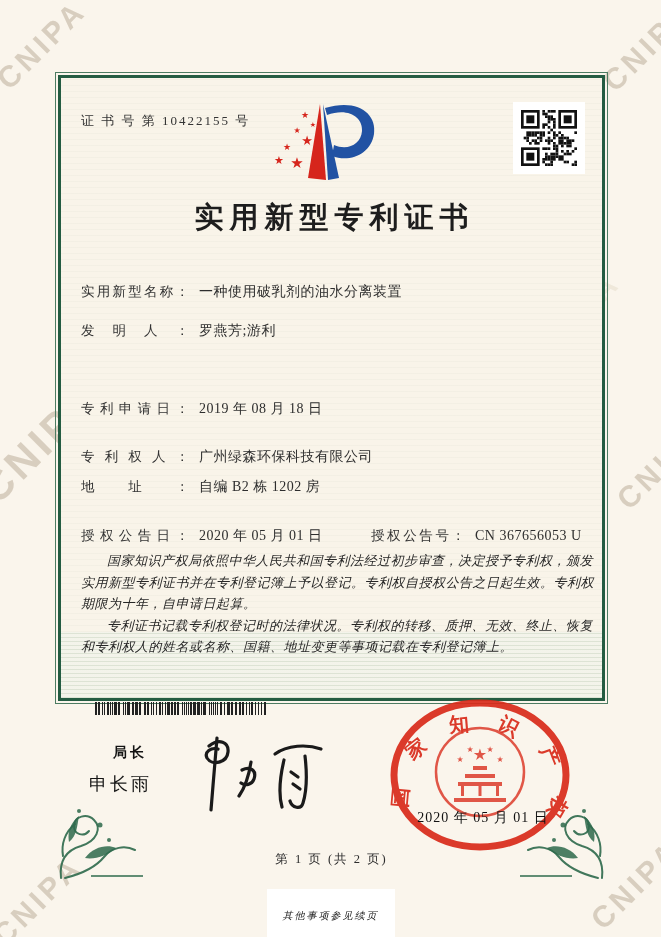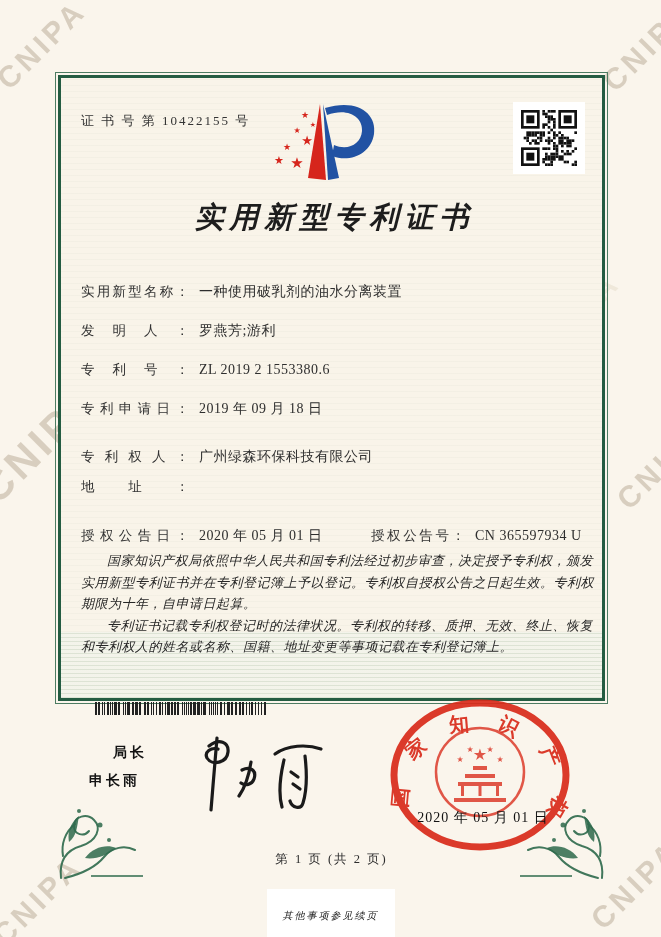--- a/index.html
+++ b/index.html
@@ -17,35 +17,35 @@
   .border-inner{position:absolute;inset:3px;border:3px solid #245c42;}
   .cert-bg{position:absolute;inset:6px;background:#f9f4e9;}
   .guilloche-top{position:absolute;left:6px;right:6px;top:6px;height:554px;
       background:repeating-linear-gradient(0deg,rgba(170,180,160,0.07) 0 1px,transparent 1px 6px);}
   .guilloche-bottom{position:absolute;left:6px;right:6px;top:560px;bottom:6px;
       background:repeating-linear-gradient(0deg,rgba(110,160,130,0.20) 0 1px,rgba(236,243,236,0.45) 1px 4px);}
   .certno{position:absolute;left:26px;top:40px;font-size:13px;letter-spacing:2px;color:#333;}
   .logo{position:absolute;left:215px;top:26px;}
   .qrpatch{position:absolute;left:458px;top:30px;width:72px;height:72px;background:#fff;}
   .title{position:absolute;left:0;right:0;top:126px;text-align:center;font-size:29px;
-         font-weight:bold;letter-spacing:6px;text-indent:6px;color:#1d1d1d;font-style:italic;}
+         font-weight:bold;letter-spacing:6px;text-indent:6px;color:#1d1d1d;}
   .frow{position:absolute;left:26px;font-size:14px;line-height:18px;color:#2e2e2e;}
   .flabel{display:inline-block;width:108px;text-align:justify;text-align-last:justify;
           font-size:13.5px;vertical-align:top;color:#333;}
   .fvalue{display:inline-block;margin-left:10px;vertical-align:top;letter-spacing:0.5px;}
   .pair2{position:absolute;left:290px;top:0;white-space:nowrap;}
   .pair2 .flabel{width:94px;}
   .legal{position:absolute;left:26px;top:478px;width:514px;font-size:13px;line-height:21.5px;
          font-style:italic;color:#262626;letter-spacing:0.5px;}
   .legal p{margin:0;text-indent:2em;}
   .barcode{position:absolute;left:40px;top:630px;}
   .sig-title{position:absolute;left:34px;top:672px;font-family:"Liberation Sans",sans-serif;
              font-weight:bold;font-size:14px;letter-spacing:3px;color:#141414;margin-left:24px;}
   .sig-name{position:absolute;left:34px;top:700px;font-family:"Liberation Sans",sans-serif;
-            font-weight:bold;font-size:14px;letter-spacing:3px;color:#141414;}
+            font-weight:normal;font-size:18px;letter-spacing:3px;color:#141414;}
   .signature{position:absolute;left:132px;top:658px;}
   .seal{position:absolute;left:333px;top:626px;}
   .seal-date{position:absolute;left:343px;top:737px;width:170px;text-align:center;
              font-size:14px;color:#121212;letter-spacing:1px;z-index:5;}
   .pagenum{position:absolute;left:0;right:0;top:779px;text-align:center;font-size:12.5px;
            letter-spacing:2px;color:#2c2c2c;}
   .orn{position:absolute;}
   .note-wrap{position:absolute;left:0;right:0;top:889px;text-align:center;}
   .note{display:inline-block;background:#fff;padding:20px 16px;font-size:10px;
         font-style:italic;letter-spacing:2px;color:#222;}
@@ -254,37 +254,35 @@
     </div>
 
     <div class="title">实用新型专利证书</div>
 
     <div class="frow" style="top:211px;">
       <span class="flabel">实用新型名称：</span><span class="fvalue">一种使用破乳剂的油水分离装置</span>
     </div>
     <div class="frow" style="top:250px;">
       <span class="flabel">发明人：</span><span class="fvalue">罗燕芳;游利</span>
     </div>
-    <div class="frow" style="top:289px;">
-      <span class="flabel">专利号：</span><span class="fvalue">ZL 2019 2 1553380.6</span>
-    </div>
     <div class="frow" style="top:328px;">
-      <span class="flabel">专利申请日：</span><span class="fvalue">2019 年 09 月 18 日</span>
+      <span class="flabel">专利申请日：</span><span class="fvalue">2019 年 08 月 18 日</span>
     </div>
     <div class="frow" style="top:368px;margin-top:8px;">
       <span class="flabel">专利权人：</span><span class="fvalue">广州绿森环保科技有限公司</span>
     </div>
     <div class="frow" style="top:406px;">
       <span class="flabel">地址：</span><span class="fvalue" style="max-width:400px;">
+        <div>自编 B2 栋 1202 房</div>
       </span>
     </div>
     <div class="frow" style="top:455px;width:520px;">
       <span class="flabel">授权公告日：</span><span class="fvalue">2020 年 05 月 01 日</span>
       <span class="pair2">
-        <span class="flabel">授权公告号：</span><span class="fvalue">CN 365597934 U</span>
+        <span class="flabel">授权公告号：</span><span class="fvalue">CN 367656053 U</span>
       </span>
     </div>
 
     <div class="legal">
       <p>国家知识产权局依照中华人民共和国专利法经过初步审查，决定授予专利权，颁发实用新型专利证书并在专利登记簿上予以登记。专利权自授权公告之日起生效。专利权期限为十年，自申请日起算。</p>
       <p>专利证书记载专利权登记时的法律状况。专利权的转移、质押、无效、终止、恢复和专利权人的姓名或名称、国籍、地址变更等事项记载在专利登记簿上。</p>
     </div>
 
     <svg id="barcode-svg" class="barcode" width="172" height="13" viewBox="0 0 172 13">
         <rect x="0" y="0" width="2" height="13" fill="#222"></rect>

